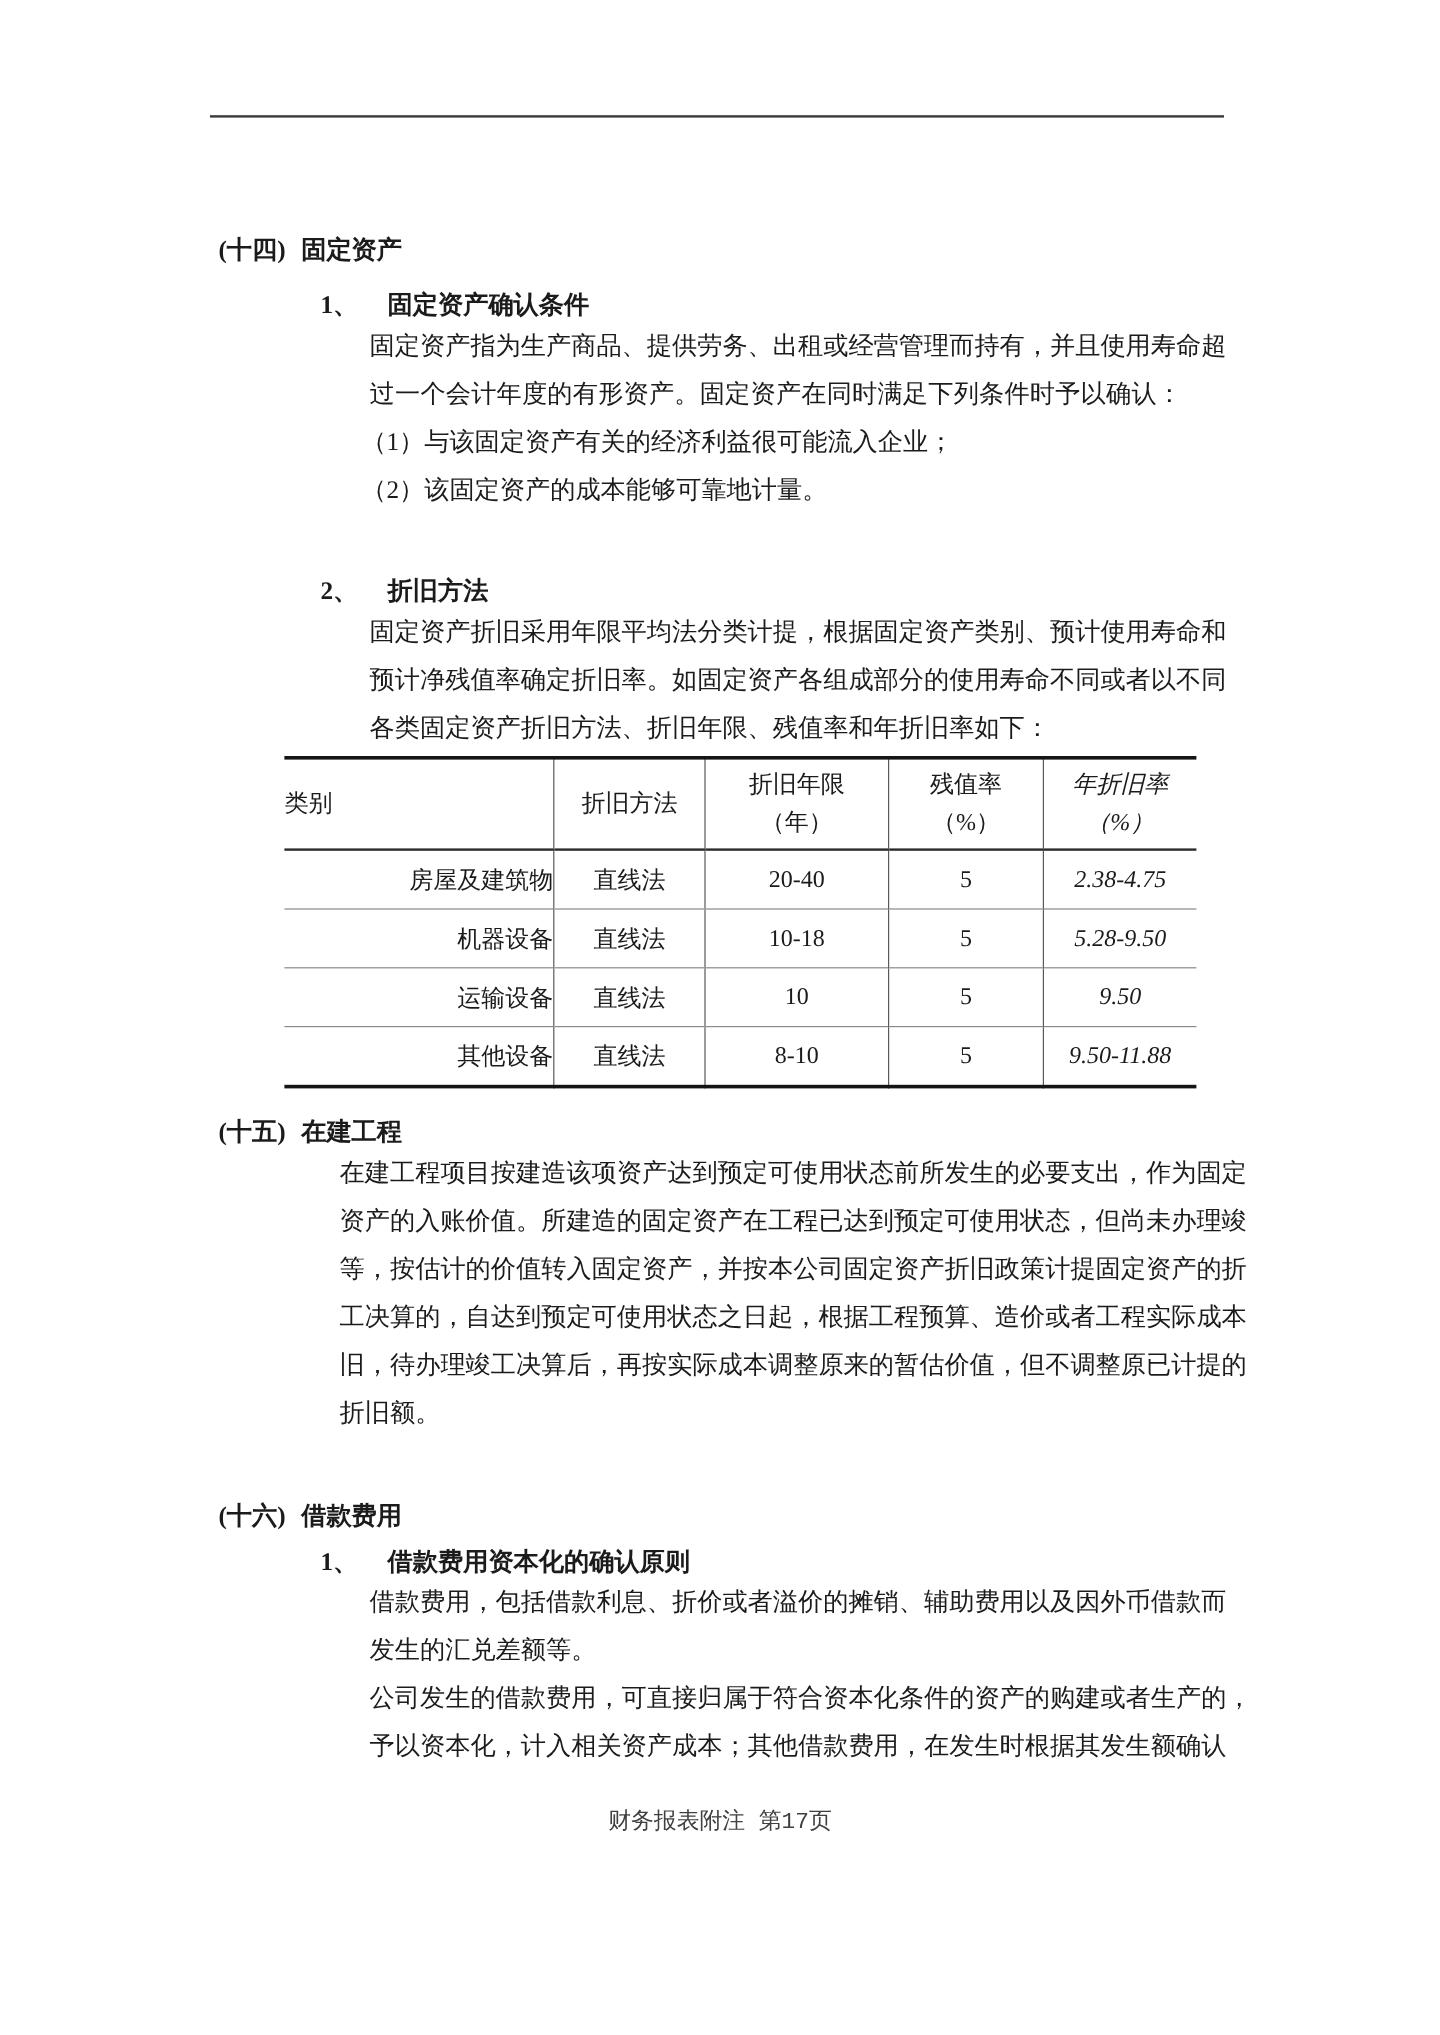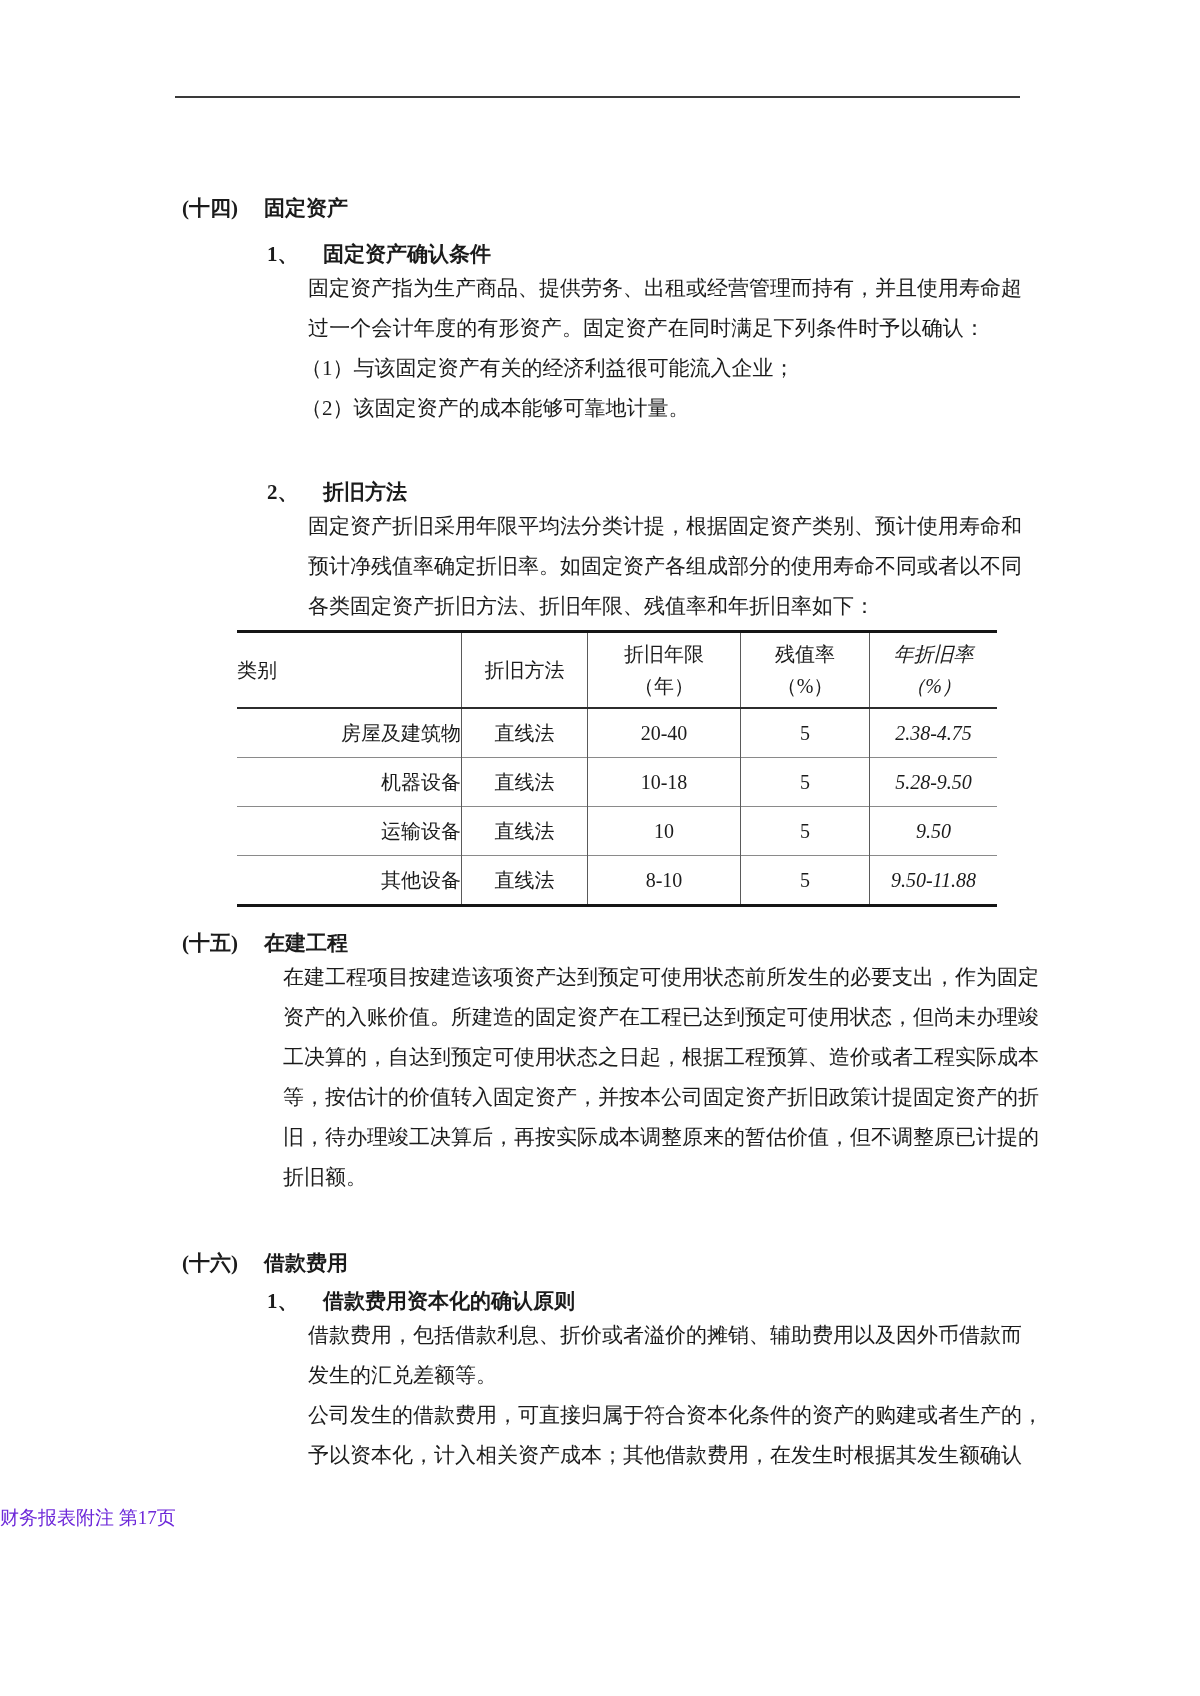--- a/index.html
+++ b/index.html
@@ -13,21 +13,21 @@
   }
   .rule{
     margin:96px 0 0 175px;
     width:845px;height:0;
     border-top:2px solid #3a3a3a;
   }
   
   .sec-head{
     margin-left:182px;margin-top:0;
     font-size:21px;font-weight:bold;line-height:28px;
-    display:flex;gap:26px;white-space:nowrap;
+    display:flex;gap:13px;white-space:nowrap;
   }
   .item-head{
     margin-left:267px;
     font-size:21px;font-weight:bold;line-height:28px;
     display:flex;white-space:nowrap;
   }
   .item-head .num{display:inline-block;width:56px;}
   
   .ln{
     height:40px;line-height:40px;
@@ -72,23 +72,24 @@
   .dep-table th div{line-height:32px;}
   .dep-table td{height:48px;border-top:1px solid #8a8a8a;}
   .dep-table .c0{width:224px;}
   .dep-table .c1{width:125px;}
   .dep-table .c2{width:152px;}
   .dep-table .c3{width:128px;}
   .dep-table .c4{width:127px;font-style:italic;}
   
   .footer{
     margin-top:30px;
-    text-align:left;
+    text-align:center;
     font-size:19px;line-height:26px;
-    color:#6d28d9;
+    color:#404040;
+    font-family:Liberation Mono, monospace;
   }
 </style>
 </head>
 <body>
 
 <div class="page">
 
   <div class="rule"></div>
 
   <div>
@@ -170,22 +171,22 @@
     </table>
   </div>
 
   <div>
     <div class="sec-head mt-sec15">
       <span>(十五)</span>
       <span>在建工程</span>
     </div>
     <div class="ln indent-c just">在建工程项目按建造该项资产达到预定可使用状态前所发生的必要支出，作为固定</div>
     <div class="ln indent-c just">资产的入账价值。所建造的固定资产在工程已达到预定可使用状态，但尚未办理竣</div>
+    <div class="ln indent-c just">等，按估计的价值转入固定资产，并按本公司固定资产折旧政策计提固定资产的折</div>
     <div class="ln indent-c just">工决算的，自达到预定可使用状态之日起，根据工程预算、造价或者工程实际成本</div>
-    <div class="ln indent-c just">等，按估计的价值转入固定资产，并按本公司固定资产折旧政策计提固定资产的折</div>
     <div class="ln indent-c just">旧，待办理竣工决算后，再按实际成本调整原来的暂估价值，但不调整原已计提的</div>
     <div class="ln indent-c">折旧额。</div>
   </div>
 
   <div>
     <div class="sec-head mt-sec16">
       <span>(十六)</span>
       <span>借款费用</span>
     </div>
     <div class="item-head mt-item16">

